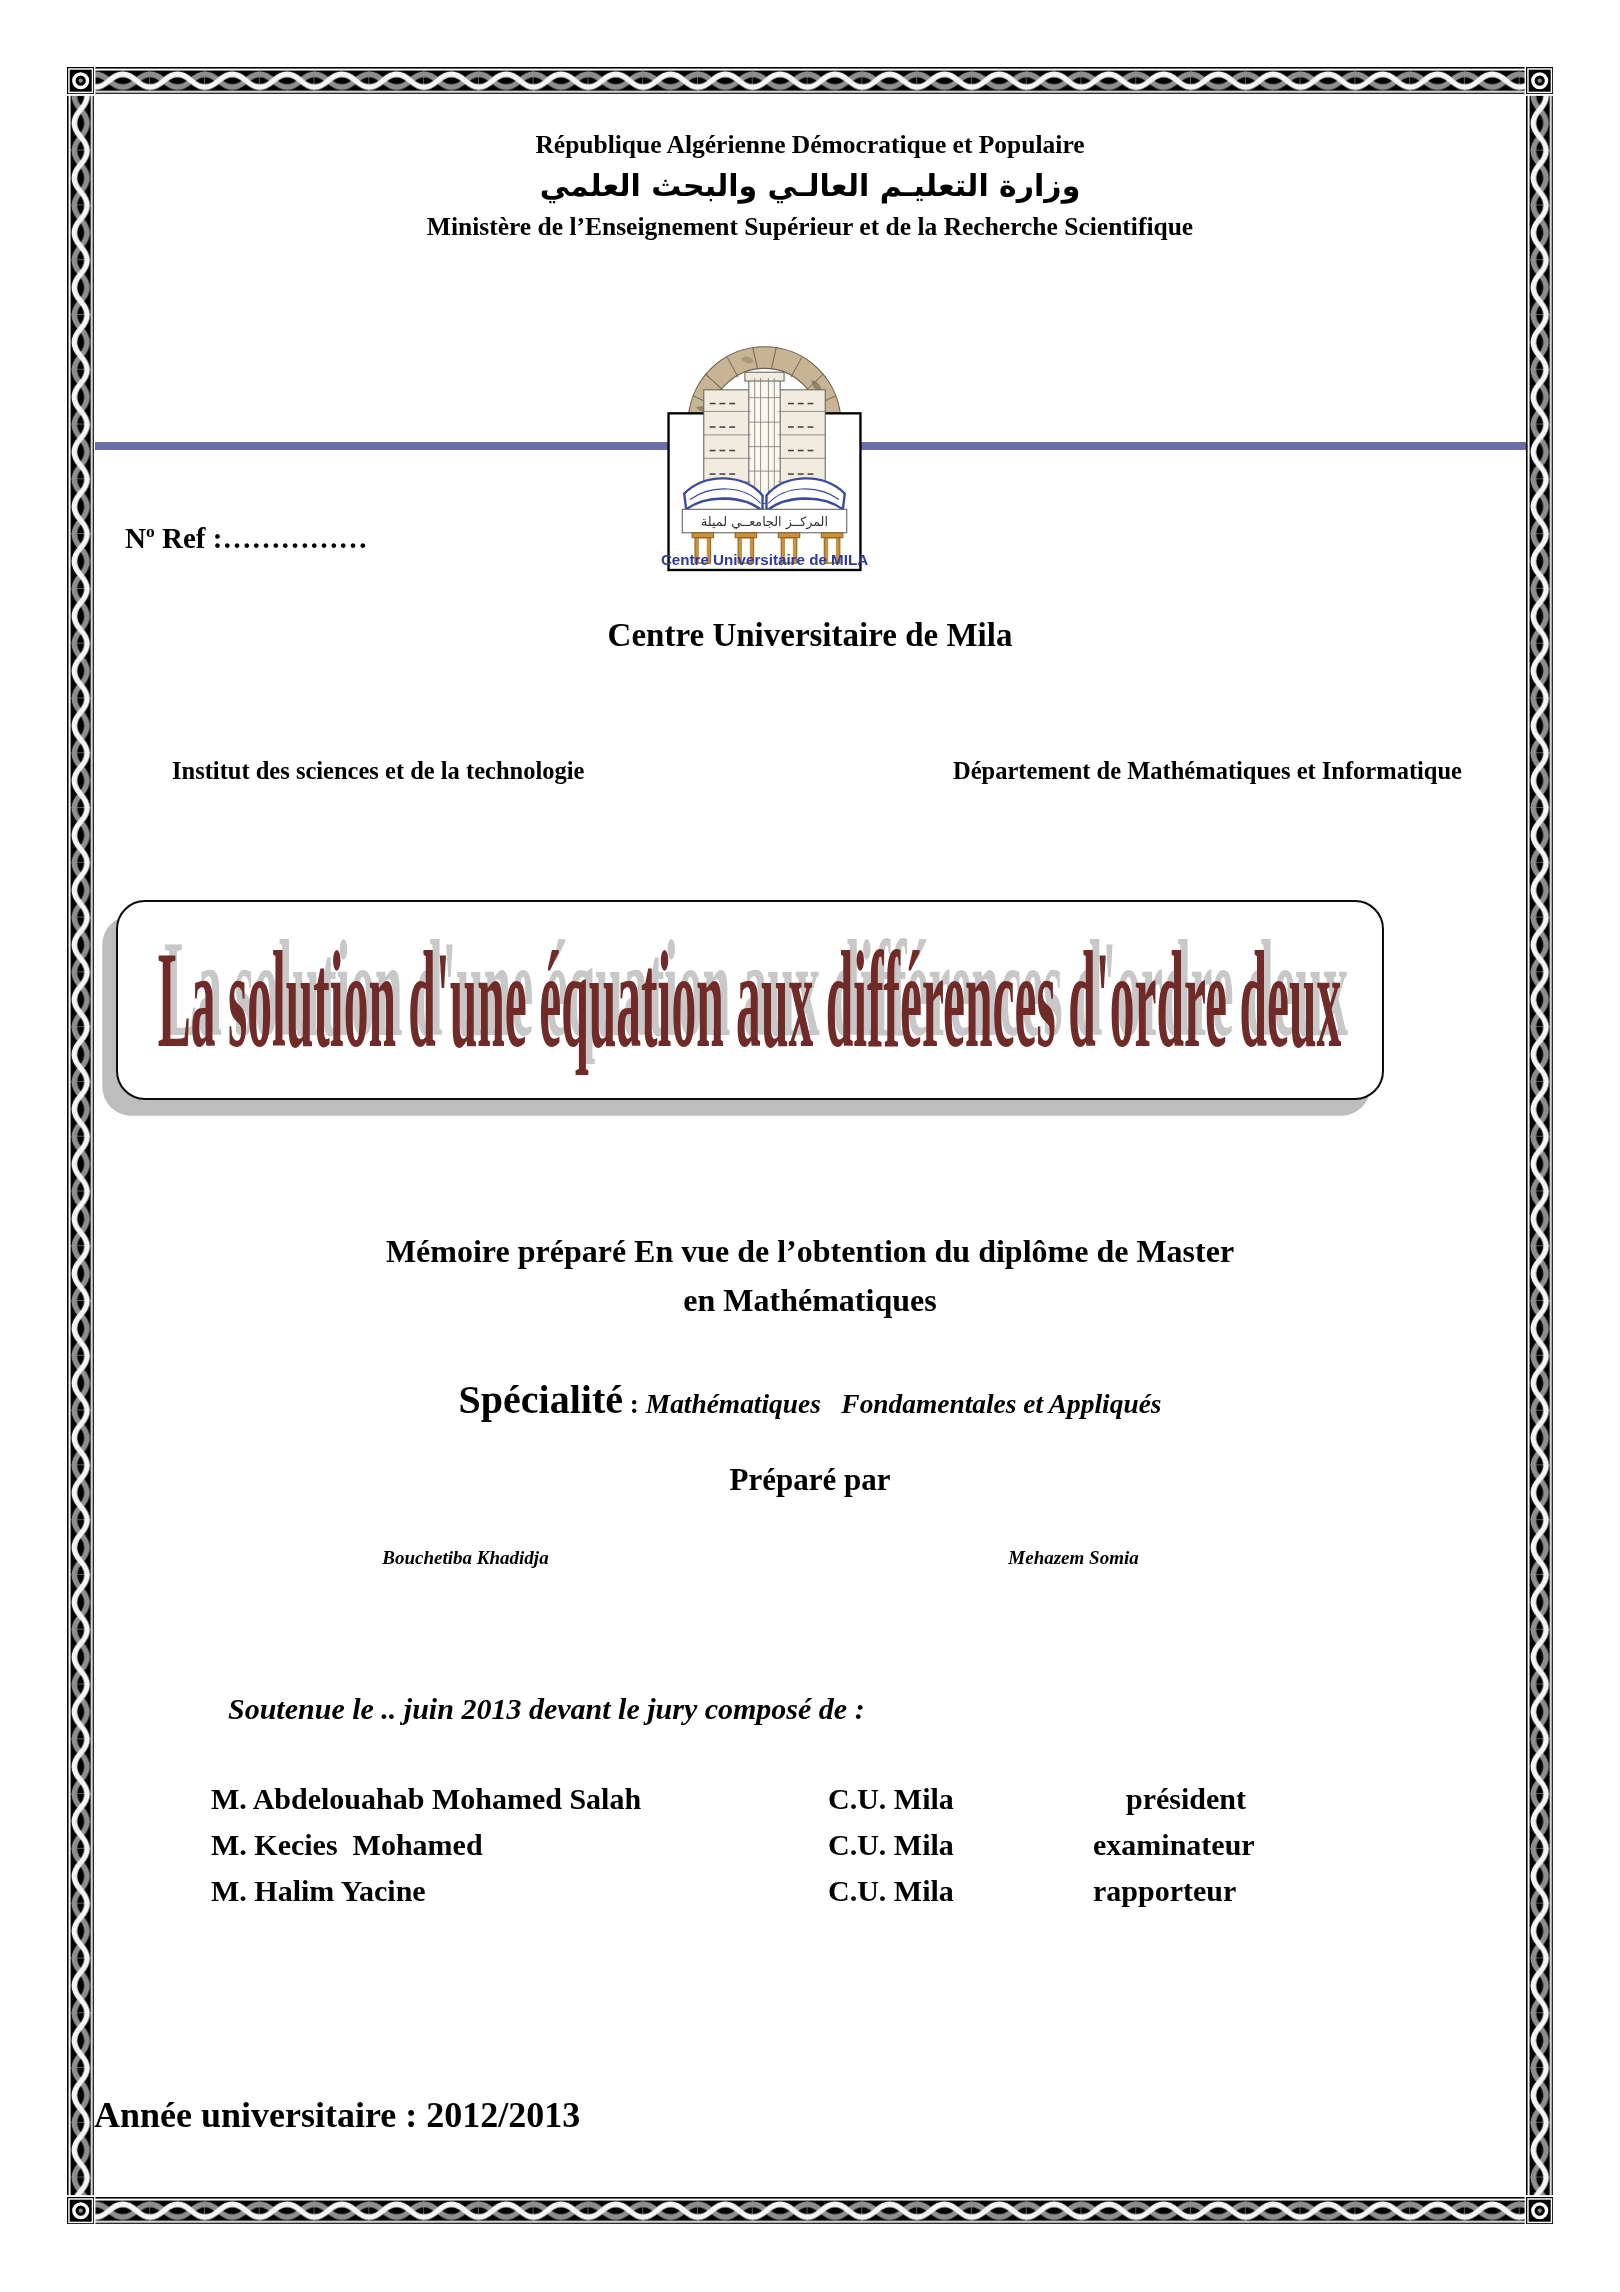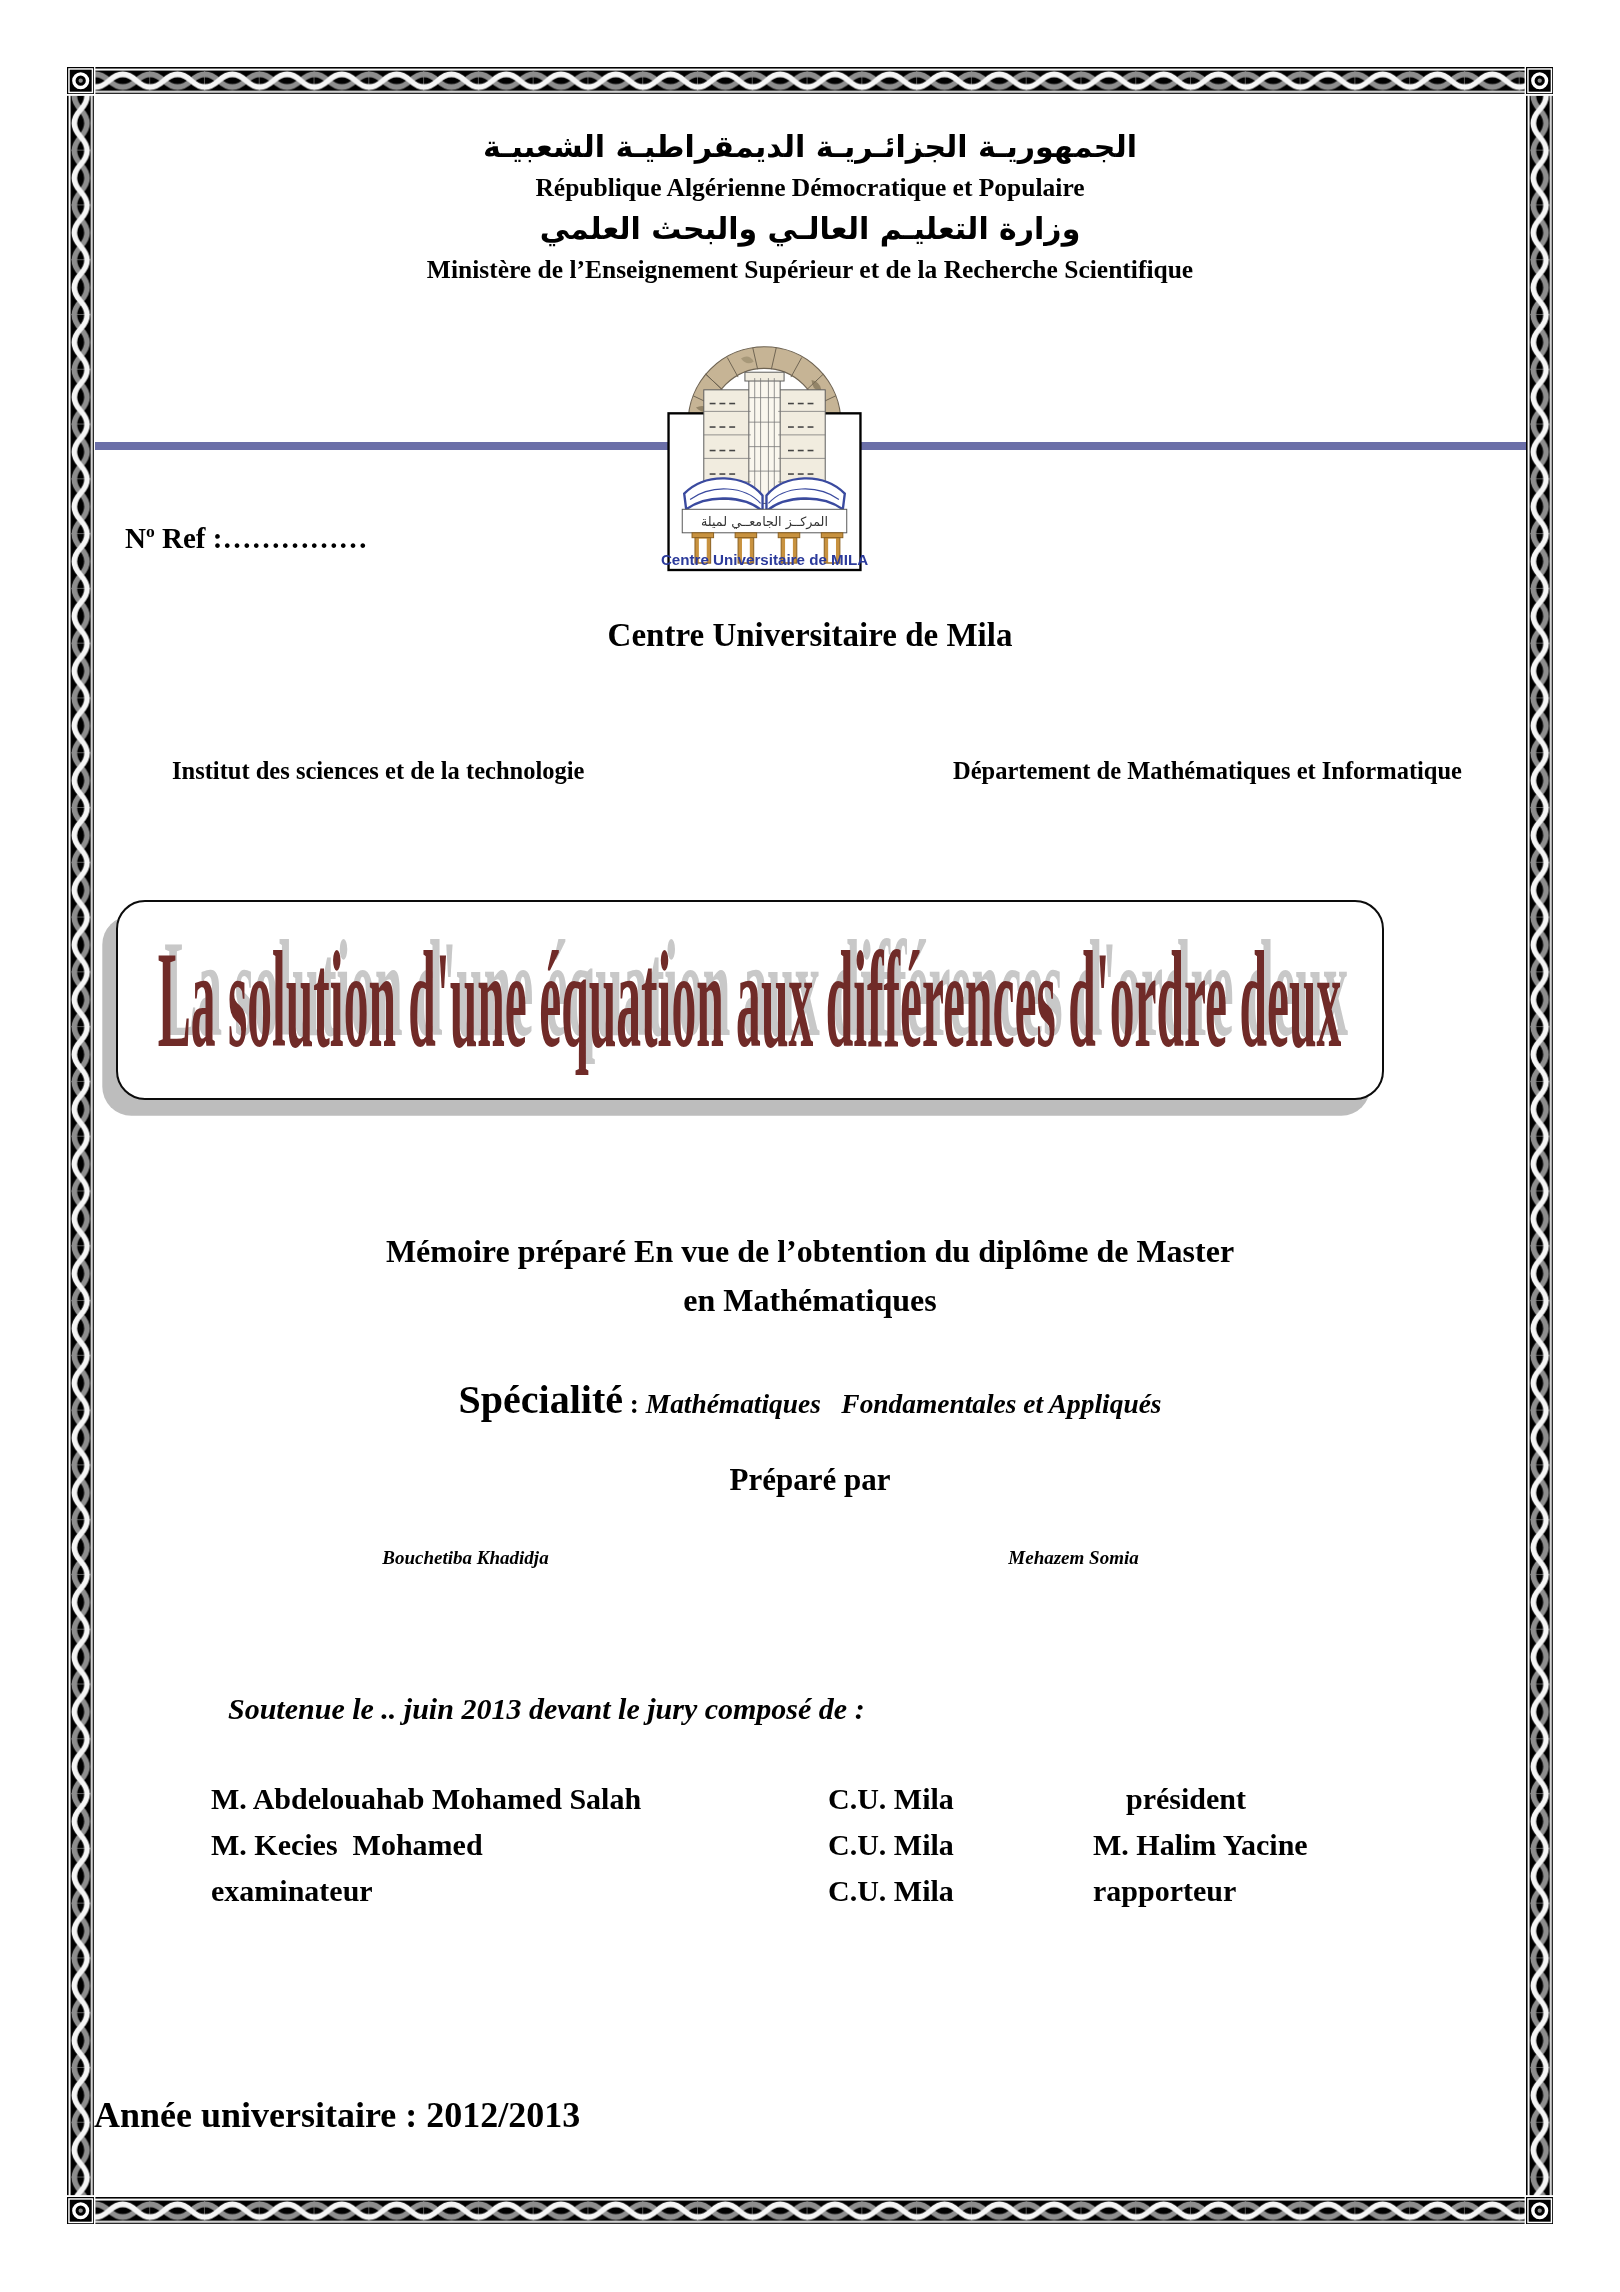--- a/index.html
+++ b/index.html
@@ -108,21 +108,20 @@
       <circle cx="14" cy="14" r="2.2" fill="#8d8d8d"></circle>
     </svg>
   <svg class="corner" style="left:1526px;top:2197px" width="27.4" height="27.4" viewBox="0 0 28 28">
       <rect width="28" height="28" fill="#000"></rect>
       <rect x="2" y="2" width="24" height="24" fill="none" stroke="#fff" stroke-width="1.5"></rect>
       <circle cx="14" cy="14" r="7" fill="#000" stroke="#fff" stroke-width="3.5"></circle>
       <circle cx="14" cy="14" r="2.2" fill="#8d8d8d"></circle>
     </svg>
 
   <div class="abs header-block">
-    <div class="ar-line">الجمهوريـة الجزائـريـة الديمقراطيـة الشعبيـة</div>
     <div class="fr-line">République Algérienne Démocratique et Populaire</div>
     <div class="ar-line">وزارة التعليـم العالـي والبحث العلمي</div>
     <div class="fr-line">Ministère de l’Enseignement Supérieur et de la Recherche Scientifique</div>
   </div>
 
   <div class="abs accent-line" style="background:#6B6FA8"></div>
 
   <div class="abs ref-line"><span>N</span><sup>o</sup><span> Ref :……………</span></div>
 
   <svg class="abs logo" width="235" height="247" viewBox="0 0 240 252">
@@ -256,22 +255,22 @@
   <div class="abs author author-2">Mehazem Somia</div>
 
   <div class="abs defense">Soutenue le ..  juin 2013 devant le jury composé de :</div>
 
   <div class="abs jury">
     <div class="cell">M. Abdelouahab Mohamed Salah</div>
     <div class="cell">C.U. Mila</div>
     <div class="cell" style="padding-left:33px">président</div>
     <div class="cell">M. Kecies  Mohamed</div>
     <div class="cell">C.U. Mila</div>
+    <div class="cell">examinateur</div>
     <div class="cell">M. Halim Yacine</div>
-    <div class="cell">examinateur</div>
     <div class="cell">C.U. Mila</div>
     <div class="cell">rapporteur</div>
   </div>
 
   <div class="abs year">Année universitaire : 2012/2013</div>
 
 </div>
 
 
 </body></html>

